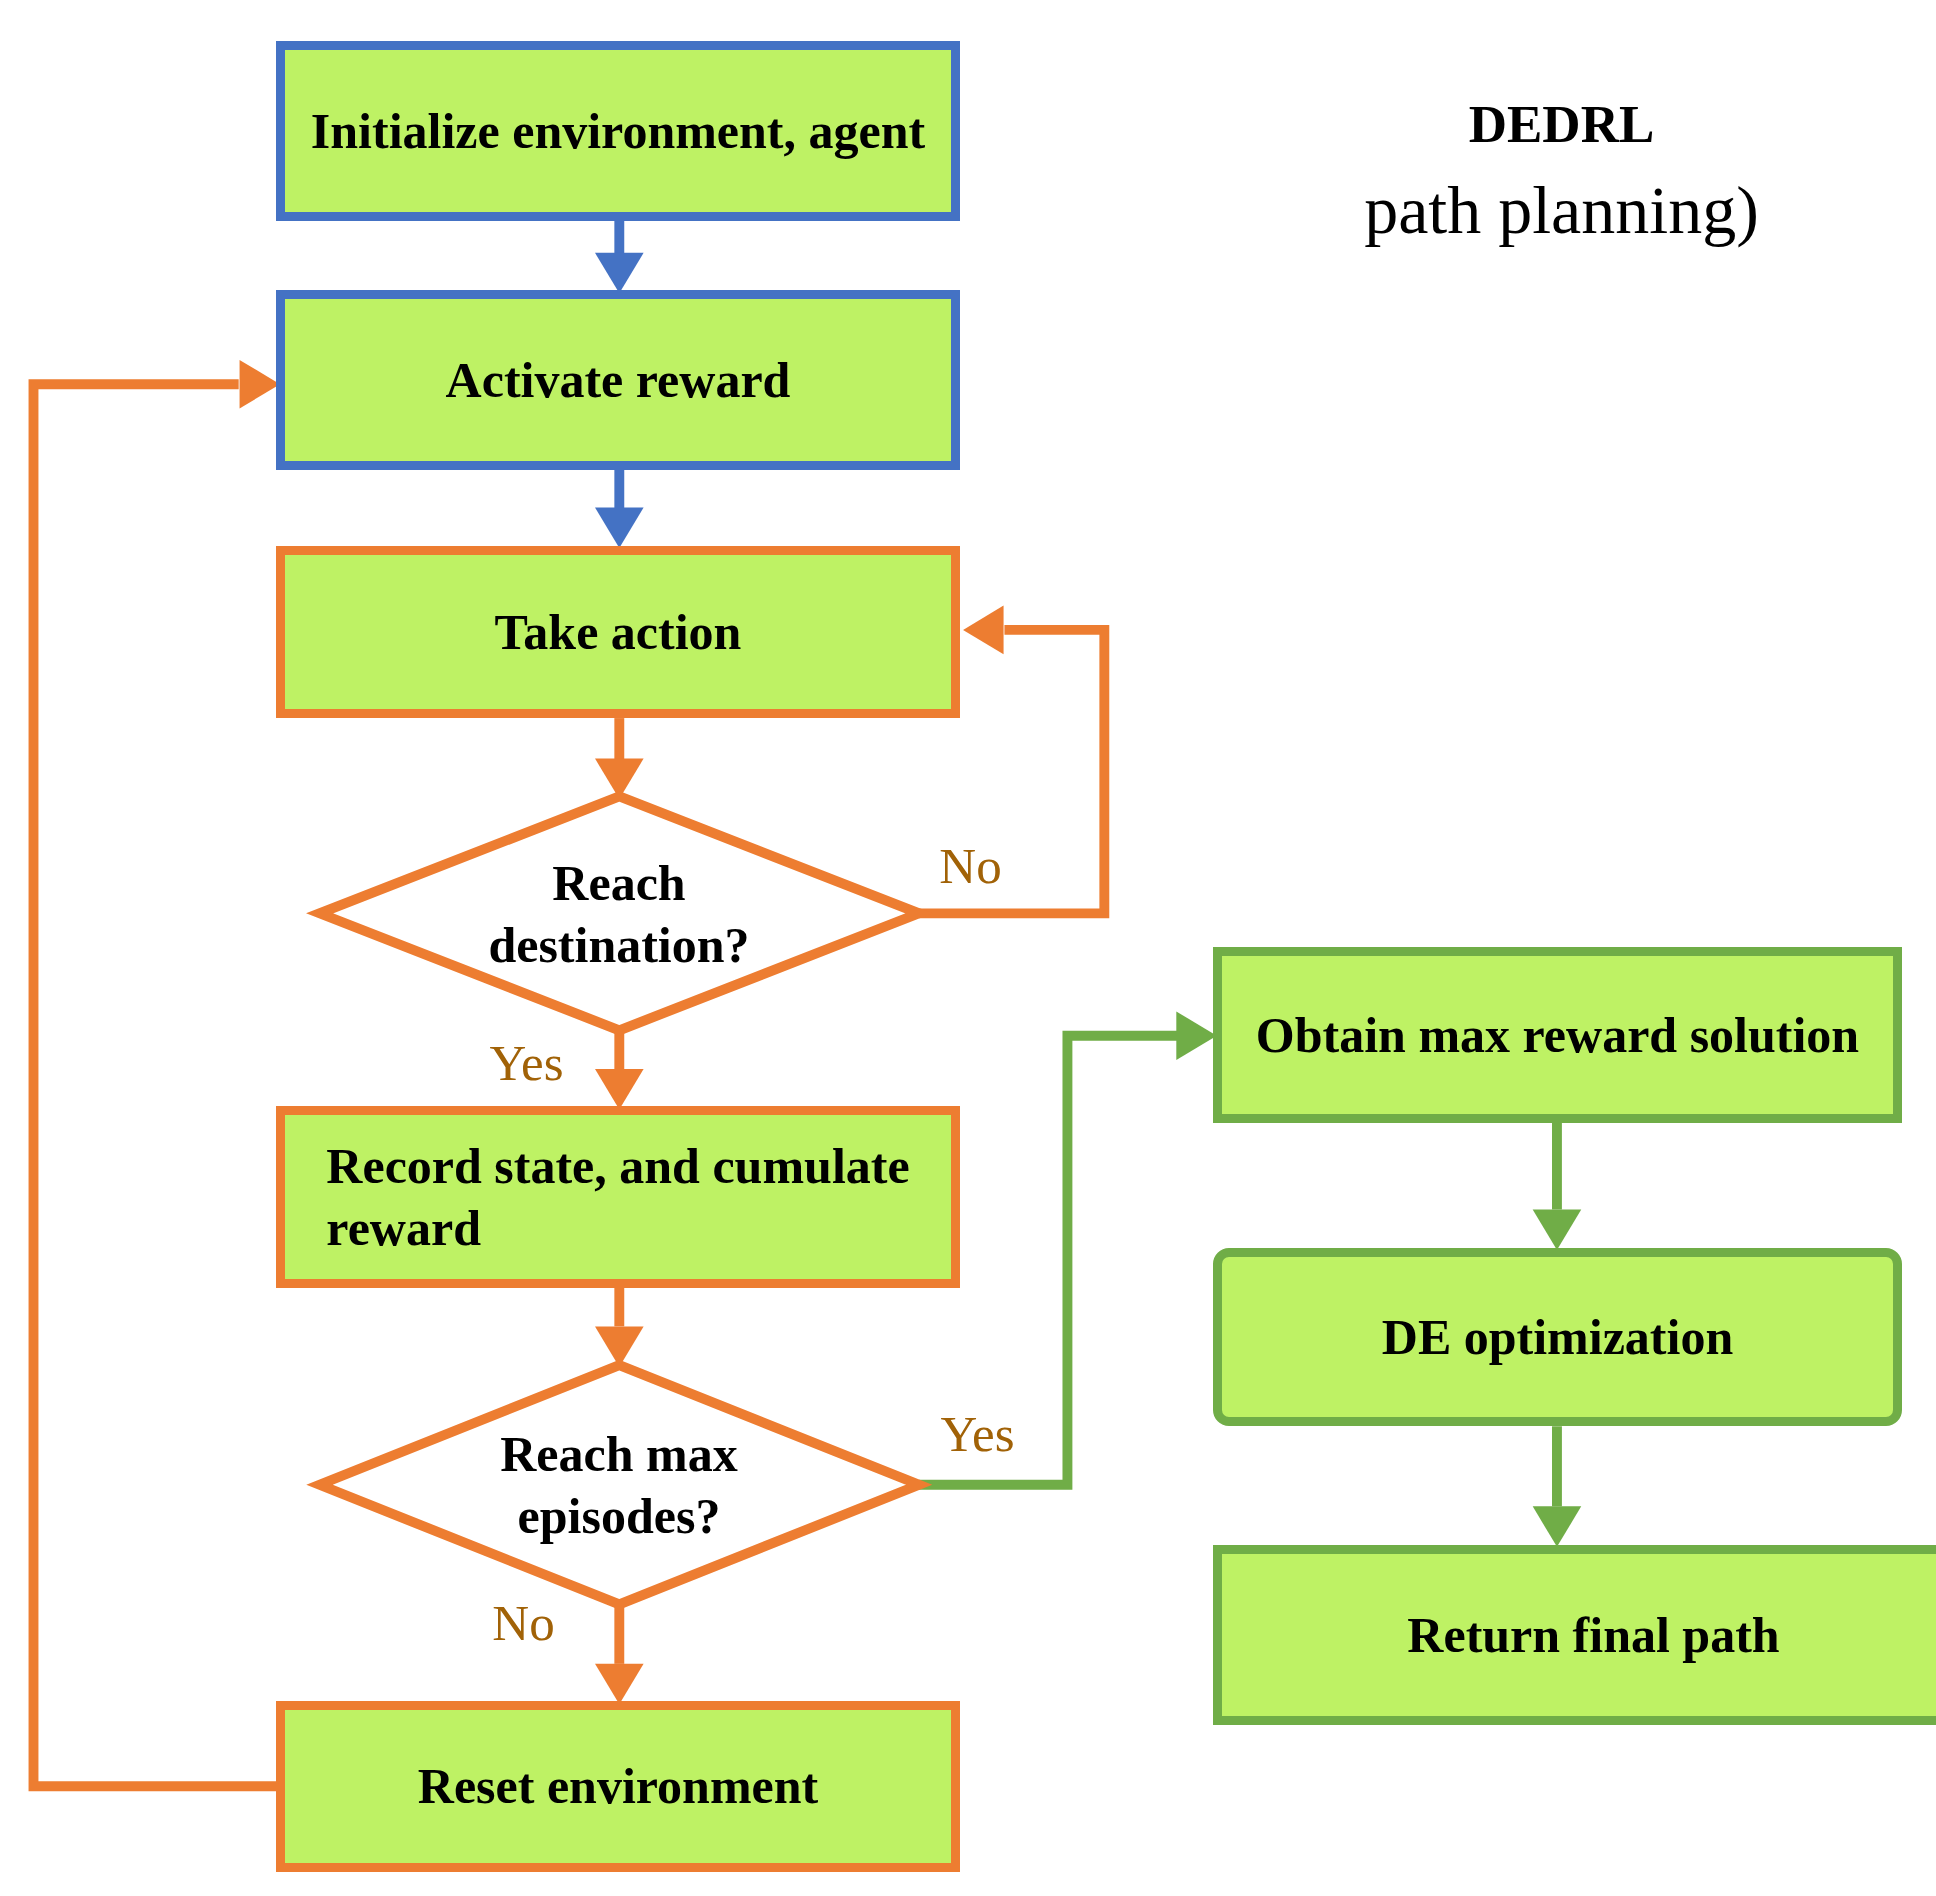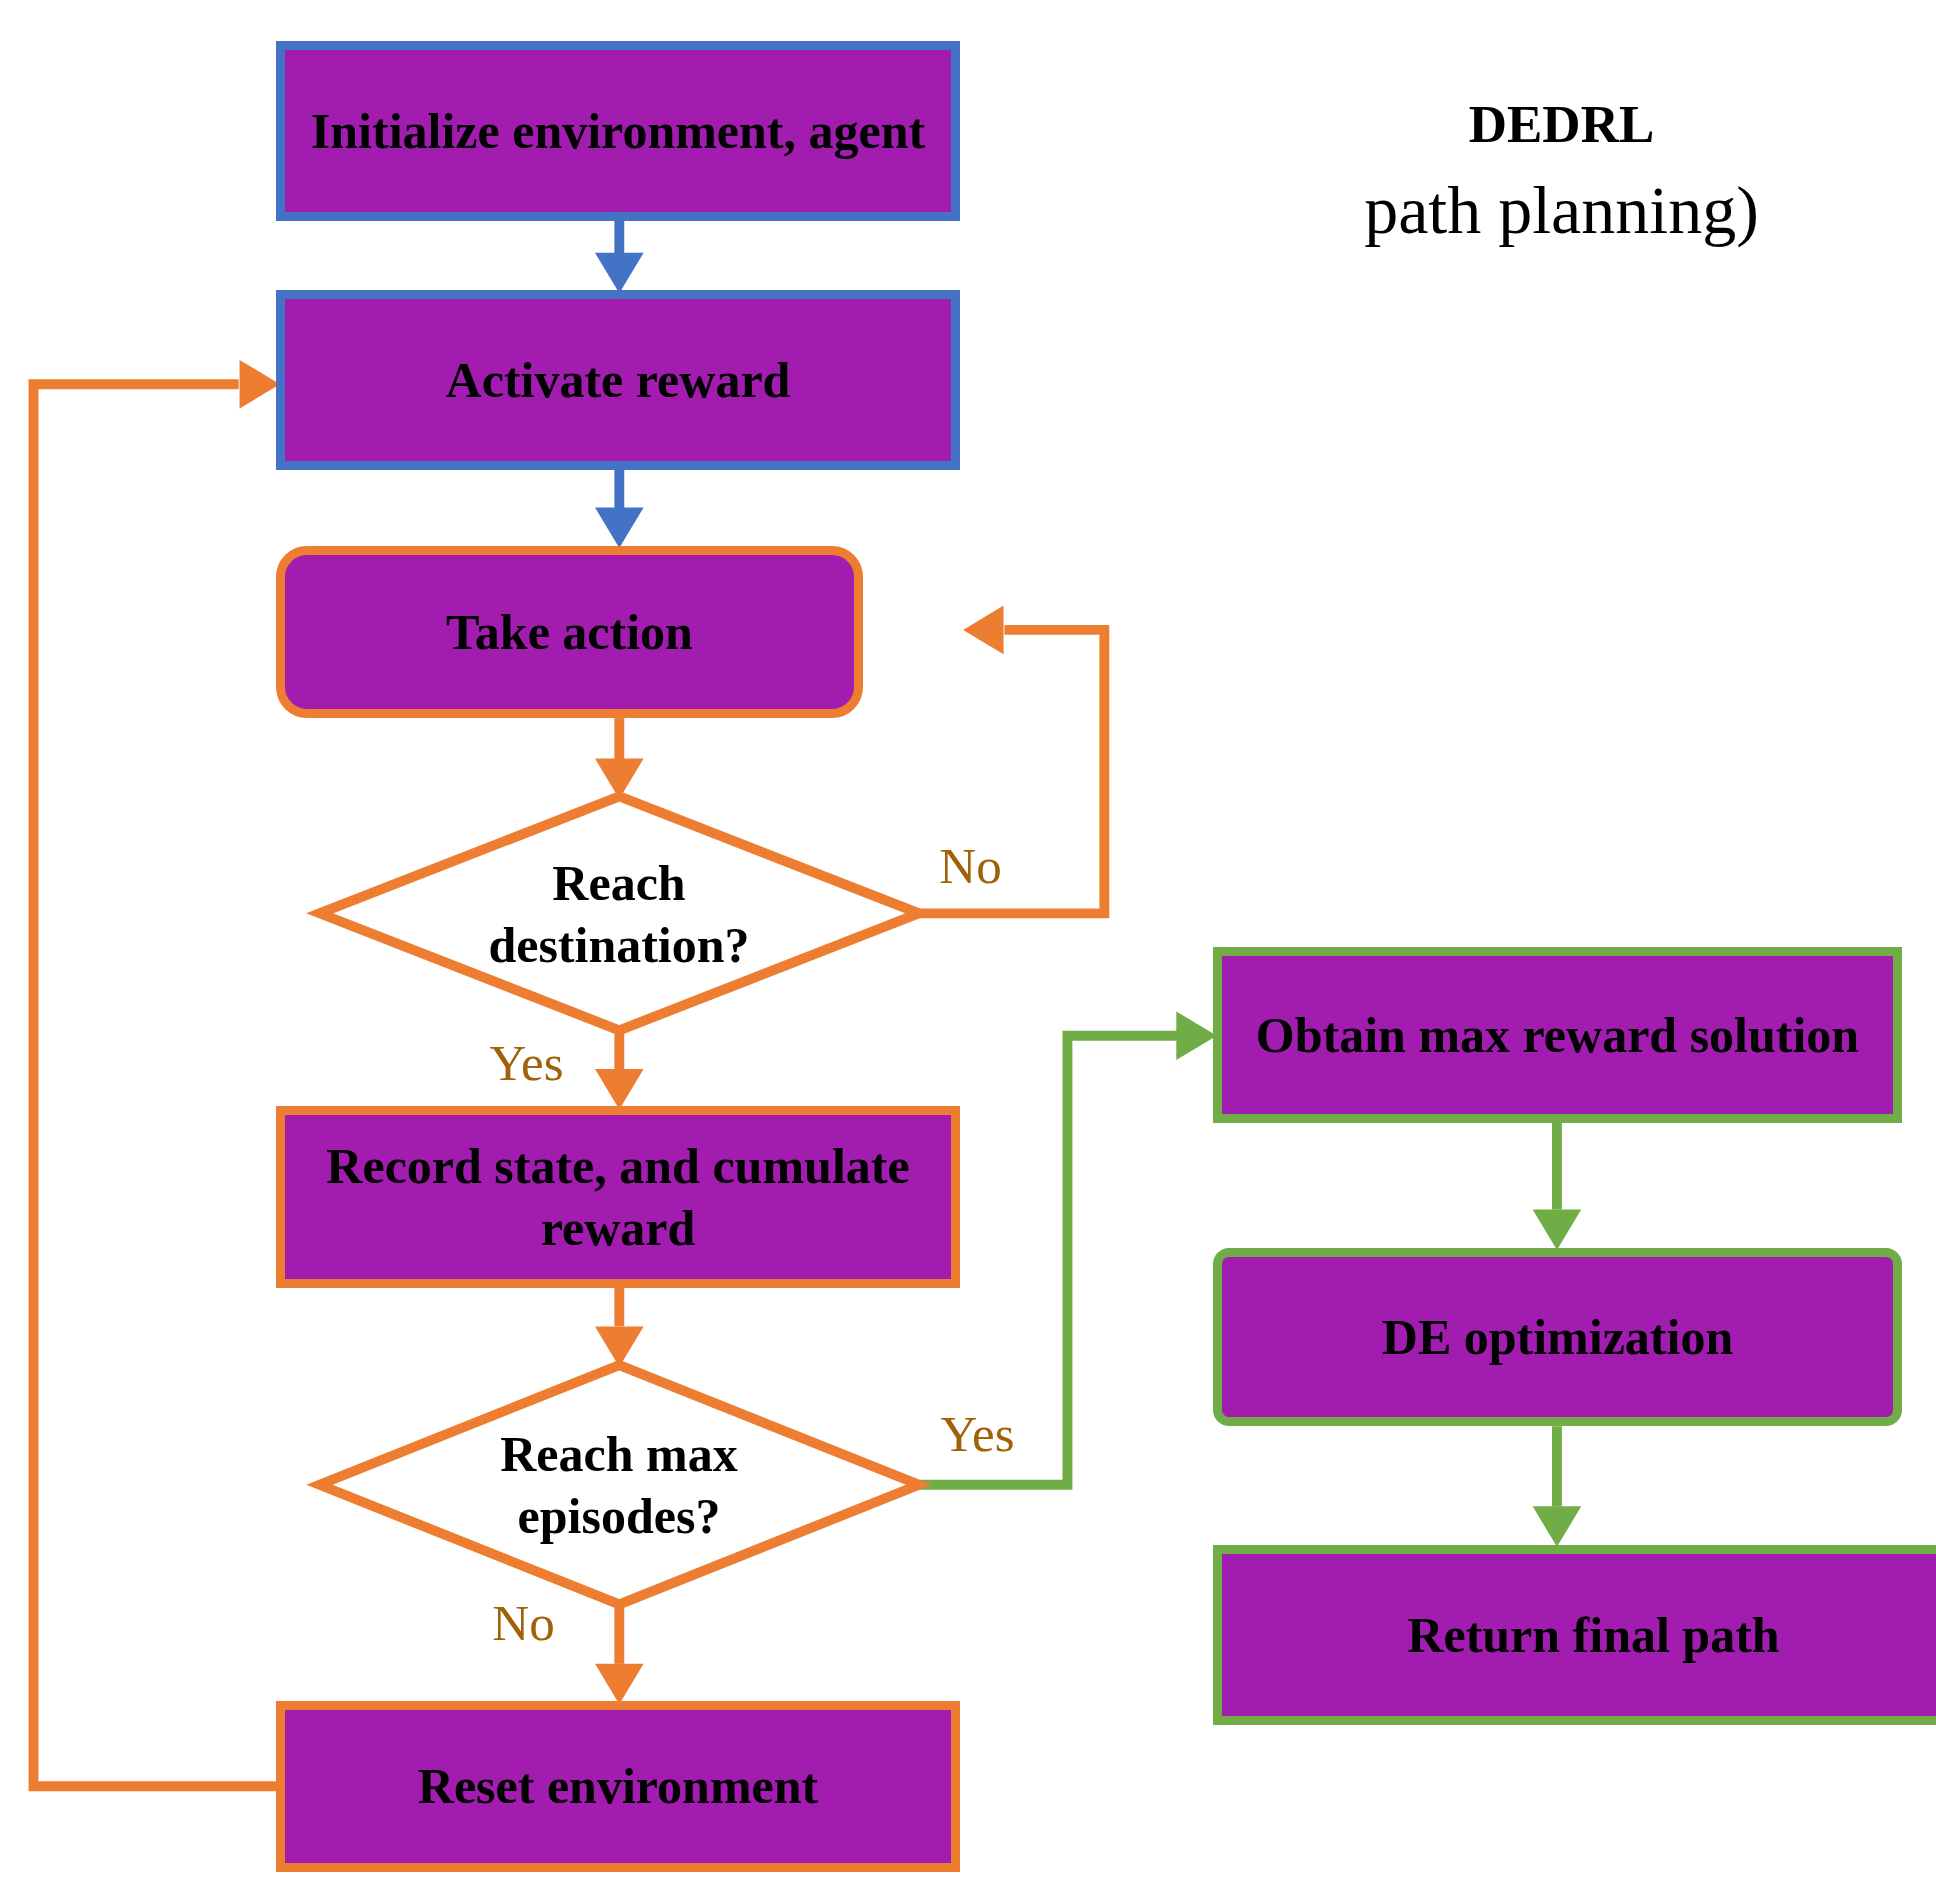--- a/index.html
+++ b/index.html
@@ -13,25 +13,25 @@
   }
   .canvas svg.wires {
     position: absolute;
     left: 0; top: 0;
     width: 1936px; height: 1896px;
   }
   .node {
     position: absolute;
     box-sizing: border-box;
     border: 9px solid #000;
-    background: #a21caf;
+    background: #bef264;
     display: flex;
     align-items: center;
     justify-content: center;
-    text-align: center;
+    text-align: left;
     font-weight: bold;
     font-size: 50px;
     line-height: 1.25;
     color: #000000;
     white-space: pre-line;
     padding: 0 18px;
   }
   .c-blue   { border-color: #4472C4; }
   .c-orange { border-color: #ED7D31; }
   .c-green  { border-color: #70AD47; }
@@ -138,21 +138,21 @@
     </g>
 
     <polygon points="688,885 355,1015 688,1145 1021,1015" fill="#ffffff" stroke-width="11" stroke="#ED7D31"></polygon>
     <polygon points="688,1517 355,1650 688,1783 1021,1650" fill="#ffffff" stroke-width="11" stroke="#ED7D31"></polygon>
   </svg>
 
   <div class="node c-blue" style="left:276px; top:41px; width:684px; height:180px;">Initialize environment, agent</div>
 
   <div class="node c-blue" style="left:276px; top:290px; width:684px; height:180px;">Activate reward</div>
 
-  <div class="node c-orange" style="left:276px; top:546px; width:587px; height:172px;border-radius:31px;">Take action</div>
+  <div class="node c-orange" style="left:276px; top:546px; width:684px; height:172px;">Take action</div>
 
   <div class="node c-orange" style="left:276px; top:1106px; width:684px; height:182px;">Record state, and cumulate
 reward</div>
 
   <div class="node c-orange" style="left:276px; top:1701px; width:684px; height:171px;">Reset environment</div>
 
   <div class="node c-green" style="left:1213px; top:947px; width:689px; height:176px;">Obtain max reward solution</div>
 
   <div class="node c-green" style="left:1213px; top:1248px; width:689px; height:178px;border-radius:16px;">DE optimization</div>
 

